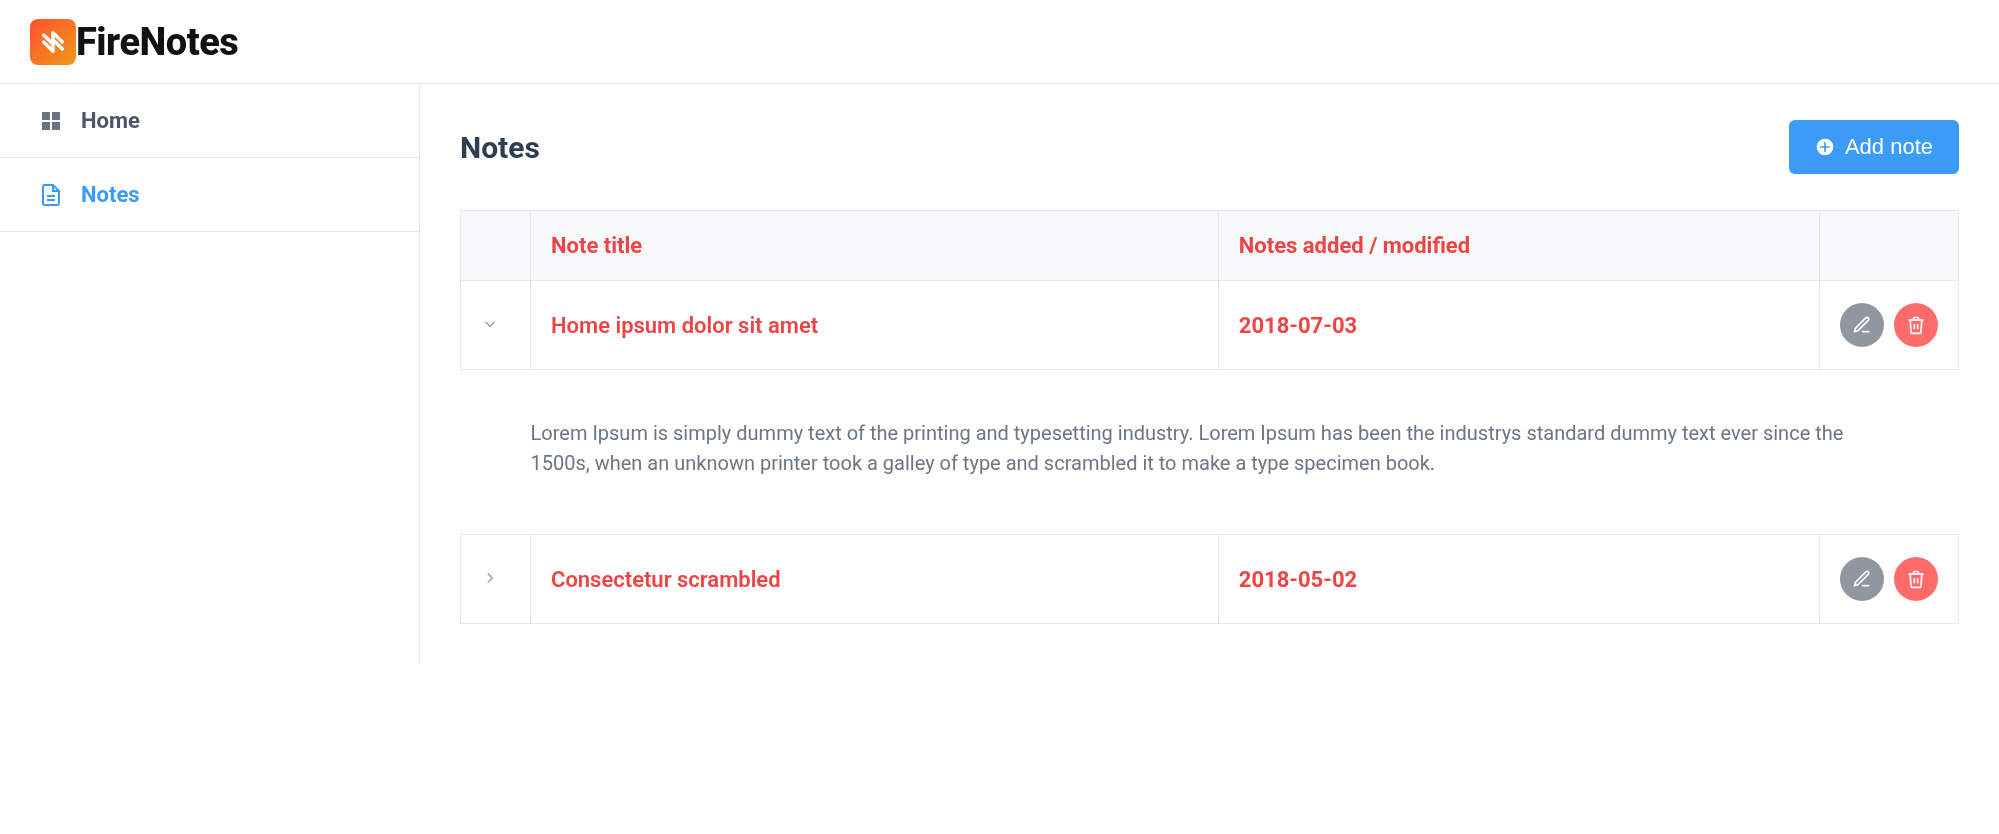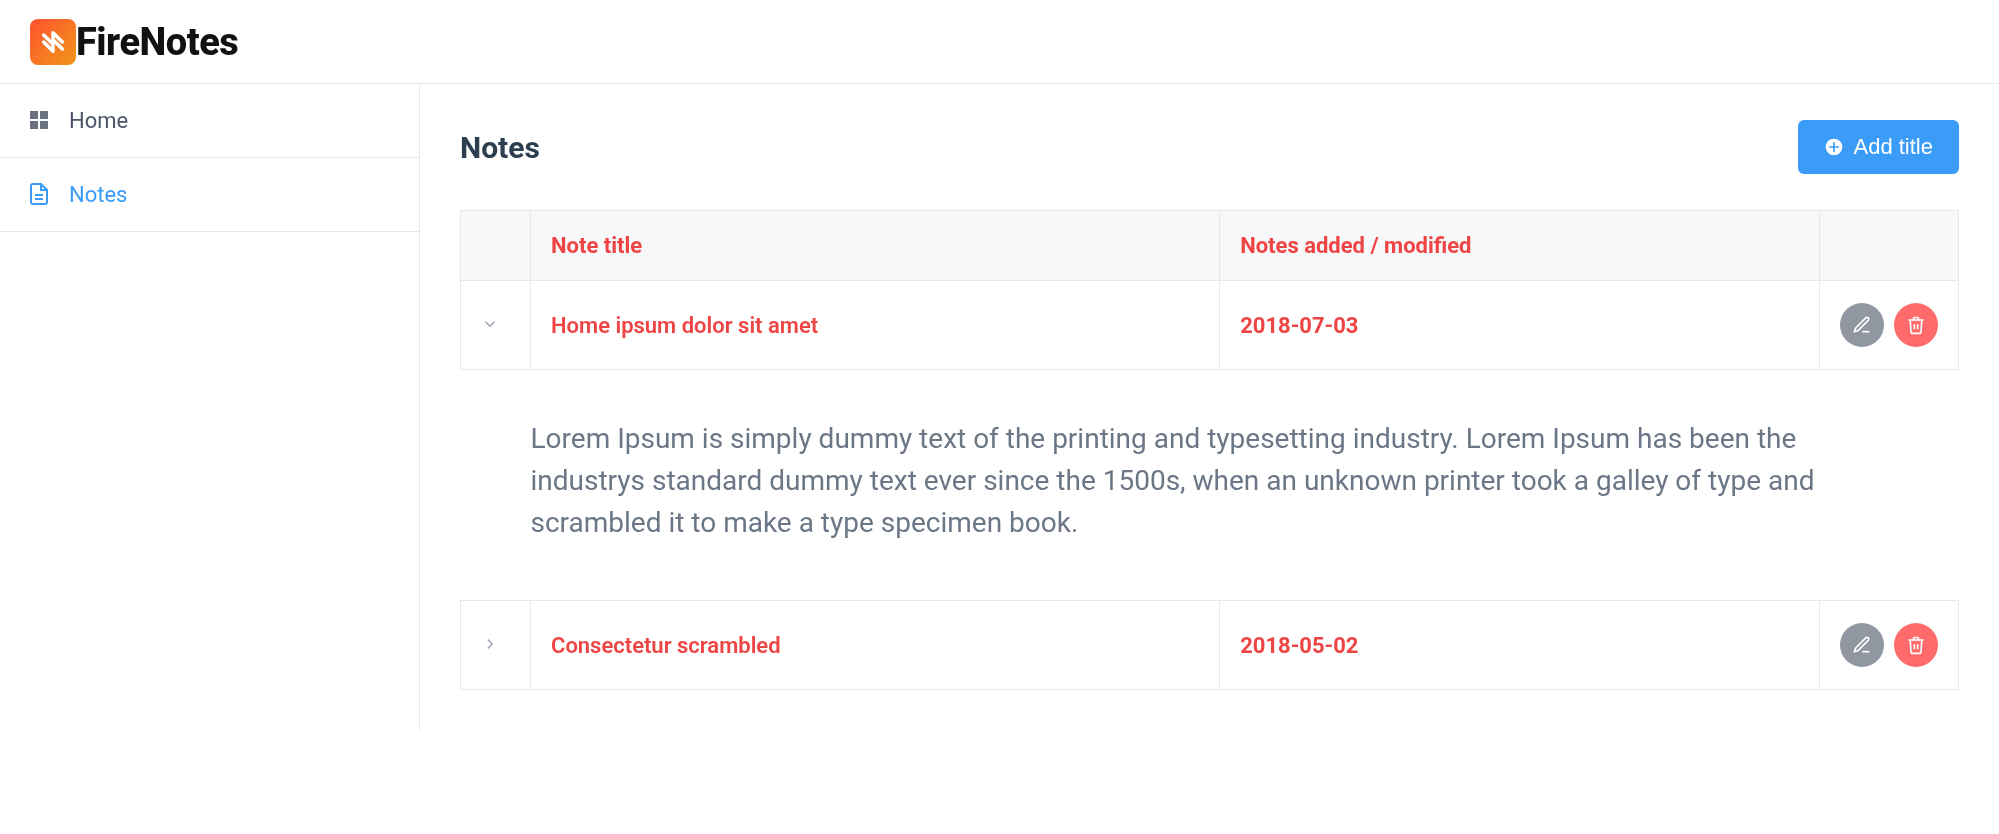--- a/index.html
+++ b/index.html
@@ -39,27 +39,28 @@
     letter-spacing: -0.5px;
   }
   .layout { display: flex; }
   .sidebar {
     width: 420px;
     border-right: 1px solid #e6e9ec;
     min-height: 200px;
   }
   .sidebar-item {
     display: flex;
-    align-items: flex-start;
+    align-items: flex-end;
     gap: 18px;
-    padding: 24px 27px;
+    padding: 24px 39px;
     border-bottom: 1px solid #e6e9ec;
     font-size: 22px;
     color: #4a5568;
     cursor: pointer;
+    font-weight: bold;
   }
   .sidebar-item.active {
     color: #3a9cf7;
   }
   .sidebar-item.active .side-icon { color:#3a9cf7; }
   .side-icon {
     width: 24px;
     height: 24px;
     display: inline-flex;
     align-items:center;
@@ -119,21 +120,21 @@
     display:inline-flex; align-items:center; justify-content:center;
     border:none; cursor:pointer; color:#fff;
   }
   .icon-btn.edit { background:#9097a1; }
   .icon-btn.delete { background:#ff6b6b; }
   .icon-btn svg { width:20px; height:20px; }
   tr.detail td {
     border:none;
     padding: 48px 70px 56px 70px;
     color:#6b7686;
-    font-size:28px;
+    font-size:20px;
     line-height:1.5;
   }
   td.date { color:#2d3e50; font-weight:700;margin-top:32px; }
   td.title-cell { font-weight:600; }
 </style>
 </head>
 <body>
 
 <div class="header">
   <div class="logo-wrap">
@@ -175,21 +176,21 @@
   <div class="main">
     <div class="page-header">
       <div class="page-title">Notes</div>
       <button class="add-btn">
         <span style="display:inline-flex;">
           <svg viewBox="0 0 24 24" fill="currentColor">
               <circle cx="12" cy="12" r="10" fill="#ffffff"></circle>
               <path d="M12 7v10M7 12h10" stroke="#3a9cf7" stroke-width="2" stroke-linecap="round"></path>
             </svg>
         </span>
-        <span>Add title</span>
+        <span>Add note</span>
       </button>
     </div>
 
     <table class="notes">
       <thead>
         <tr>
           <th class="col-expand"></th>
           <th>Note title</th>
           <th>Notes added / modified</th>
           <th class="col-actions"></th>

